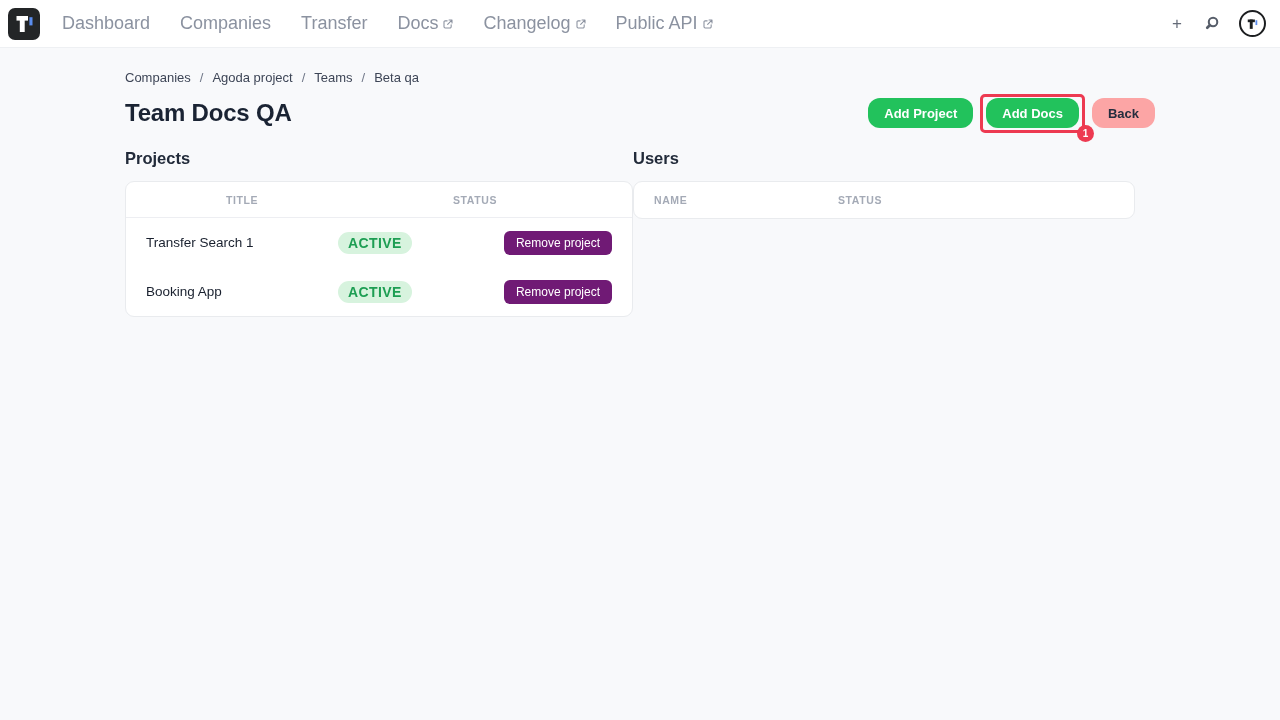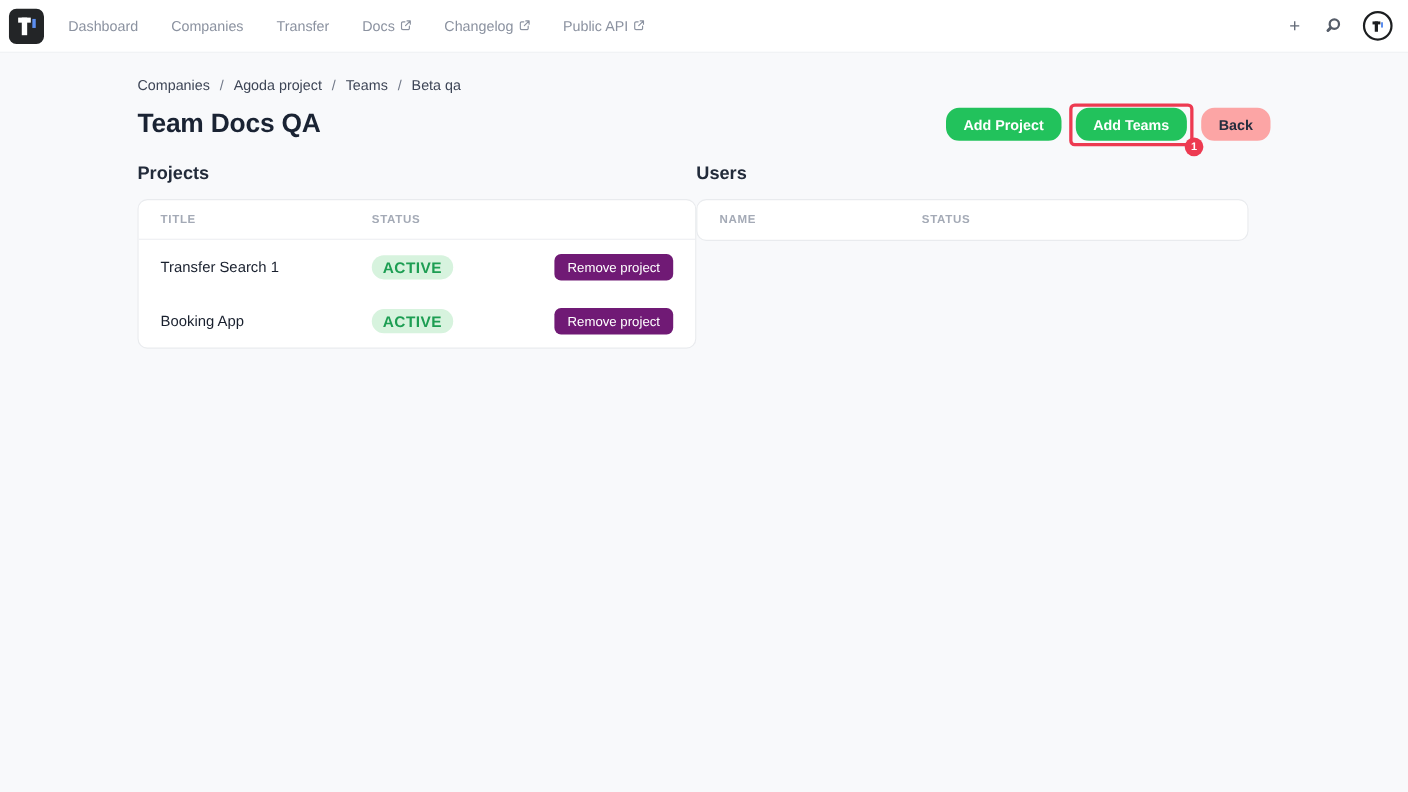--- a/index.html
+++ b/index.html
@@ -16,21 +16,21 @@
     height: 48px;
     background: #ffffff;
     border-bottom: 1px solid #eef0f3;
     display: flex;
     align-items: center;
     padding: 0 14px 0 8px;
   }
   .logo { width: 32px; height: 34px; display: block; cursor: pointer; }
   .nav-links { display: flex; align-items: center; gap: 30px; margin-left: 22px; }
   .nav-link {
-    font-size: 13px;
+    font-size: 18px;
     color: #8b92a0;
     text-decoration: none;
     display: inline-flex;
     align-items: center;
     gap: 5px;
     cursor: pointer;
   }
   .topbar-right { margin-left: auto; display: flex; align-items: center; gap: 19px; }
   .plus-btn {
     font-size: 17px;
@@ -117,21 +117,21 @@
     display: grid;
     align-items: center;
     height: 36px;
     padding: 0 20px;
     font-size: 10.5px;
     font-weight: 600;
     letter-spacing: 0.6px;
     color: #a4aab6;
     text-transform: uppercase;
   }
-  .thead.bordered { border-bottom: 1px solid #edeef2; }
+  .thead.bordered { border-bottom: 1px solid #edeef2; text-align: center; }
   .cols-projects { grid-template-columns: 192px 1fr auto; }
   .cols-users { grid-template-columns: 184px 1fr auto; }
 
   .trow {
     display: grid;
     align-items: center;
     height: 49px;
     padding: 0 20px;
     font-size: 13.5px;
     color: #19202e;
@@ -234,21 +234,21 @@
     <a>Beta qa</a>
   </nav>
 
   <div class="header-row">
     <h1 class="page-title">Team Docs QA</h1>
 
     <div class="actions">
       <button class="btn btn-green">Add Project</button>
 
       <span class="annotated">
-        <button class="btn btn-green">Add Teams</button>
+        <button class="btn btn-green">Add Docs</button>
         <span class="anno-rect"></span>
         <span class="anno-badge">1</span>
       </span>
 
       <button class="btn btn-light">Back</button>
     </div>
   </div>
 
   <div class="sections">
 

